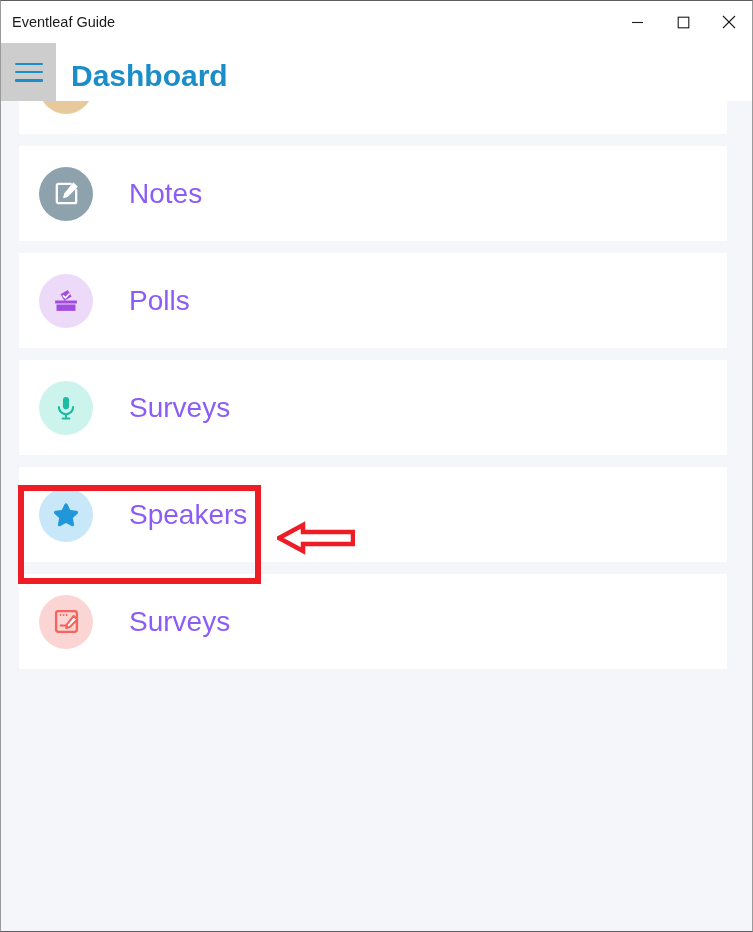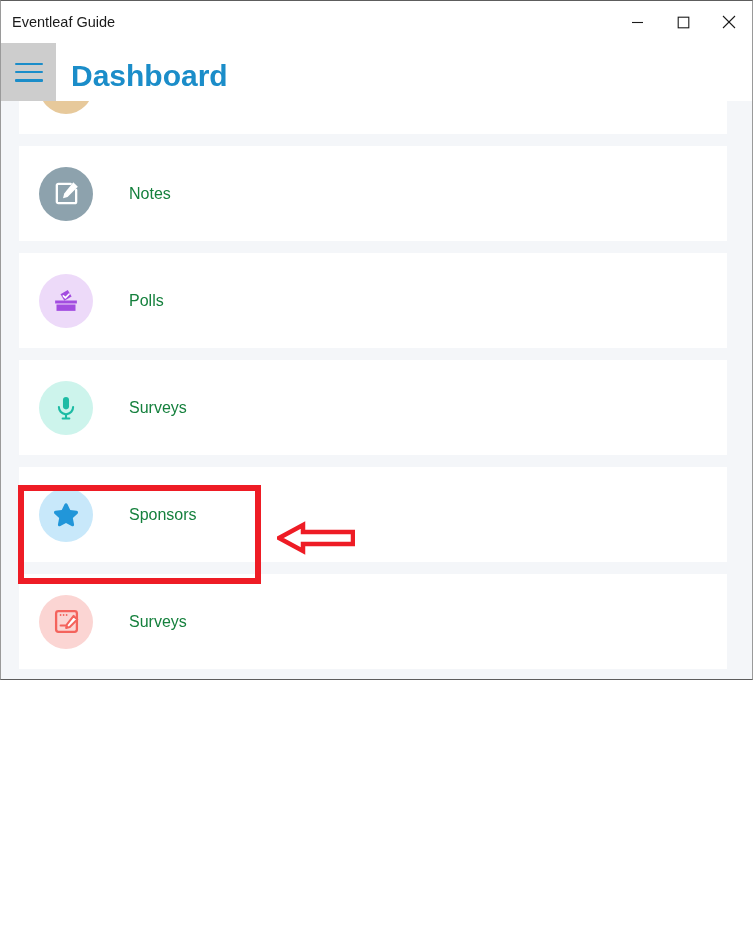--- a/index.html
+++ b/index.html
@@ -11,21 +11,21 @@
     width: 753px;
     height: 932px;
     overflow: hidden;
     font-family: "Liberation Sans", sans-serif;
     -webkit-font-smoothing: antialiased;
   }
 
   .window {
     position: relative;
     width: 753px;
-    height: 680px;
+    height: 932px;
     background: #ffffff;
     box-sizing: border-box;
     border-left: 1px solid #9a9a9a;
     border-top: 1px solid #5d5d5d;
     border-right: 1px solid #9a9a9a;
     border-bottom: 1px solid #5d5d5d;
     overflow: hidden;
   }
 
   
@@ -133,22 +133,22 @@
     border-radius: 50%;
     margin-left: 20px;
     flex: 0 0 auto;
     display: flex;
     align-items: center;
     justify-content: center;
   }
   .row .icon-wrap svg { display: block; }
   .row .row-label {
     margin-left: 36px;
-    font-size: 16px;
-    color: #15803d;
+    font-size: 28px;
+    color: #8b5cf6;
     line-height: 1;
     white-space: nowrap;
   }
   .row .spacer { flex: 1 1 auto; }
   .badge {
     margin-right: 22px;
     width: 33px;
     height: 33px;
     border-radius: 50%;
     background: #04a7ec;
@@ -291,21 +291,21 @@
         <span class="row-label">Surveys</span>
         <span class="spacer"></span>
       </div>
 
       <div class="row">
         <span class="icon-wrap" style="background:#c8e8fa">
           <svg width="30" height="30" viewBox="0 0 24 24" fill="#2196d9">
             <path d="M12 2.6c-.5 0-.95.3-1.2.82L8.6 8.05l-5.05.62c-1.1.14-1.54 1.5-.73 2.26l3.72 3.5-.96 5.03c-.21 1.09.94 1.93 1.92 1.4L12 18.4l4.5 2.46c.98.53 2.13-.31 1.92-1.4l-.96-5.03 3.72-3.5c.81-.76.37-2.12-.73-2.26l-5.05-.62-2.2-4.63A1.33 1.33 0 0 0 12 2.6Z"></path>
           </svg>
         </span>
-        <span class="row-label">Sponsors</span>
+        <span class="row-label">Speakers</span>
         <span class="spacer"></span>
       </div>
 
       <div class="row">
         <span class="icon-wrap" style="background:#fbd5d3">
           <svg width="29" height="29" viewBox="0 0 24 24">
             <rect x="3.4" y="3.4" width="17.2" height="17.2" rx="1.9" fill="none" stroke="#f4635c" stroke-width="1.9"></rect>
             <g fill="#f4635c">
               <circle cx="7.1" cy="6.6" r="0.75"></circle>
               <circle cx="9.6" cy="6.6" r="0.75"></circle>

